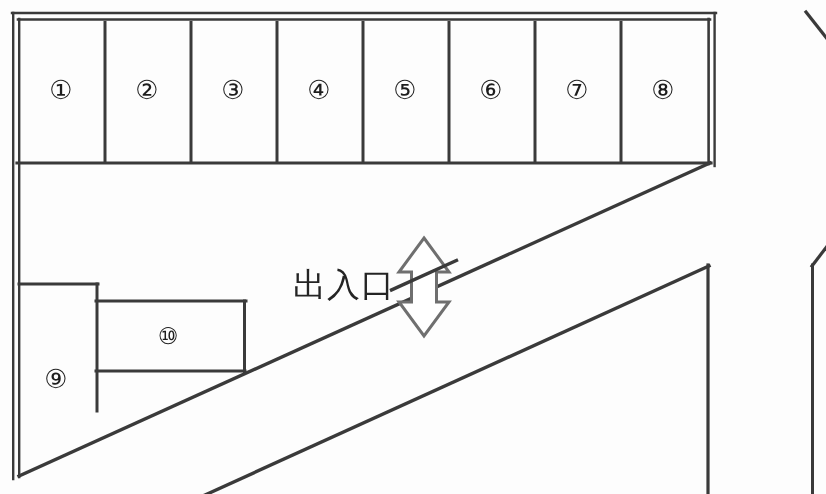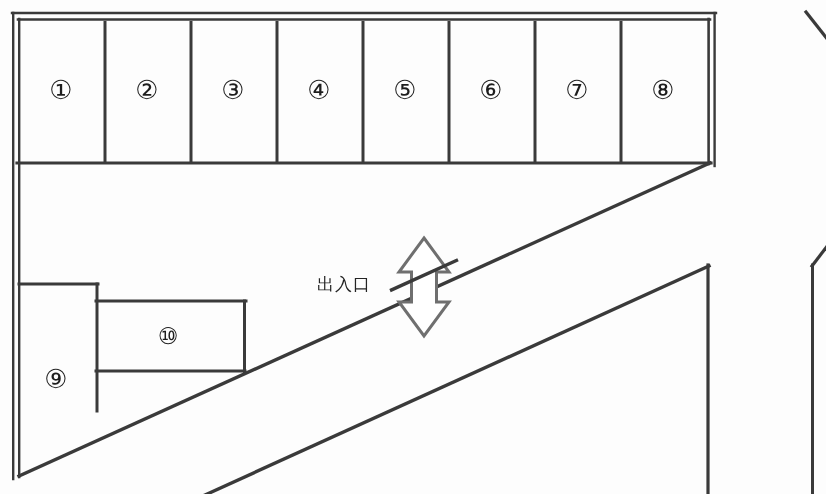--- a/index.html
+++ b/index.html
@@ -29,21 +29,21 @@
     transform: translate(-50%, -50%);
     white-space: nowrap;
     user-select: none;
   }
   .stall-label.small {
     font-size: 23px;
   }
   .gate-label {
     position: absolute;
     font-family: "DejaVu Serif", "Liberation Serif", serif;
-    font-size: 17px;
+    font-size: 33px;
     letter-spacing: 1px;
     color: #242424;
     line-height: 1;
     transform: translate(-50%, -50%);
     white-space: nowrap;
     user-select: none;
   }
 </style>
 </head>
 <body>

